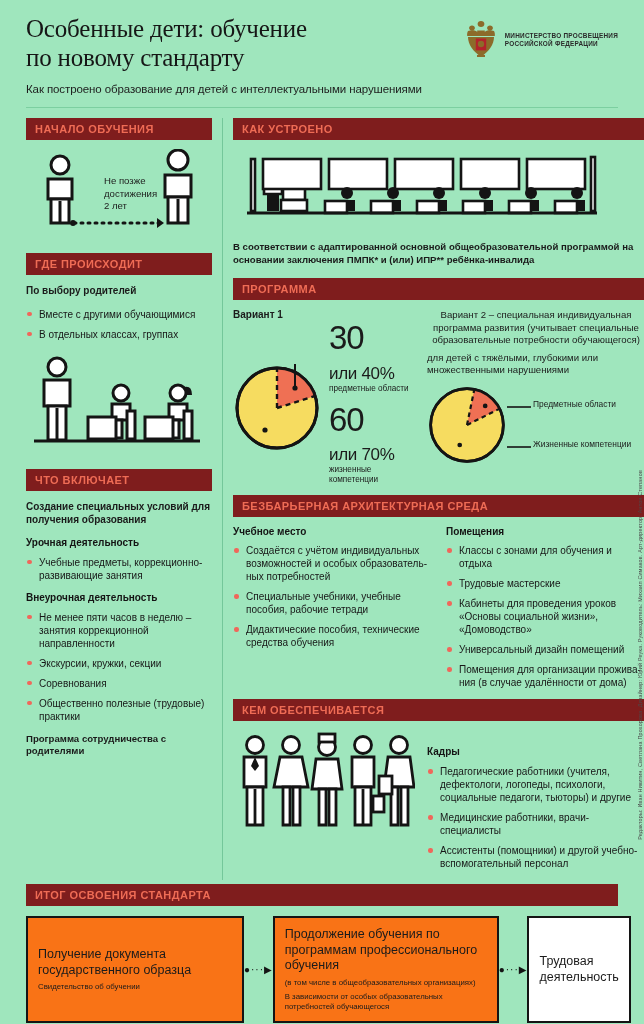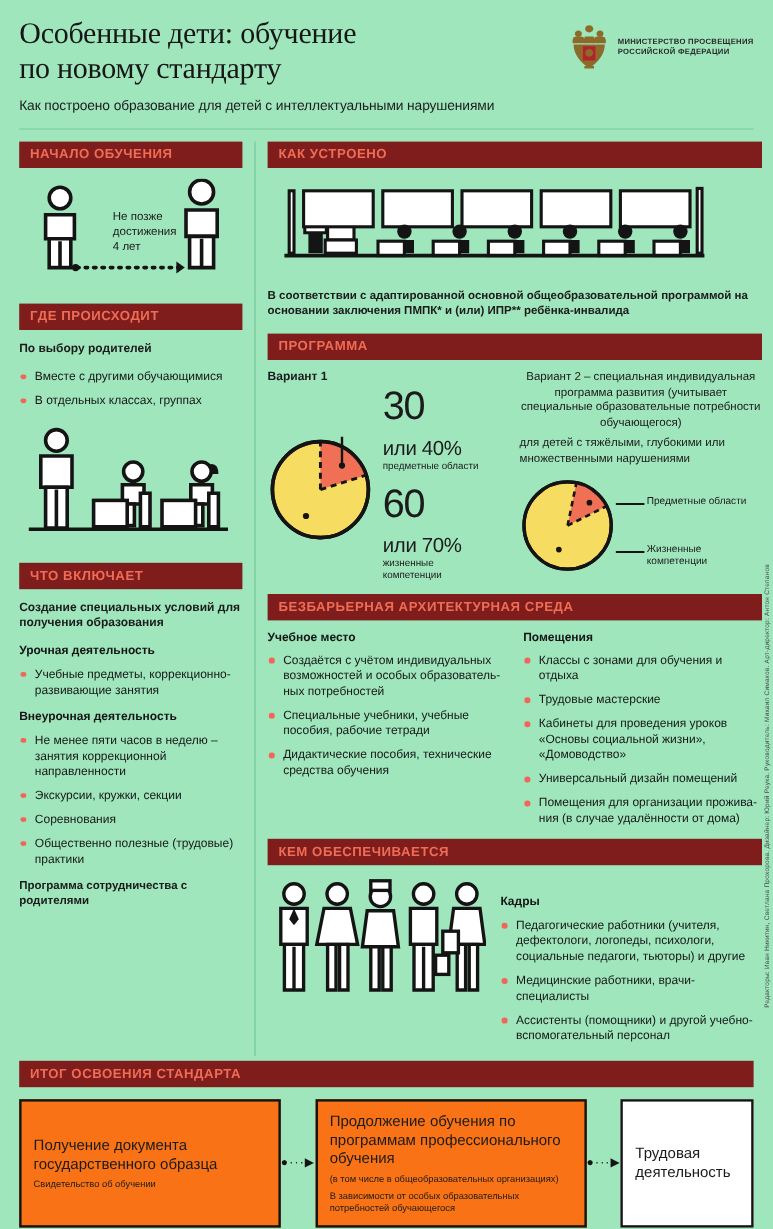--- a/index.html
+++ b/index.html
@@ -4,21 +4,21 @@
 <style>
   html,body{margin:0;padding:0;}
   body{
     width:644px;height:1024px;
     background:#9fe6bd;
     font-family:"Liberation Sans","DejaVu Sans",sans-serif;
     color:#1b1b1b;
     overflow:hidden;
     position:relative;
   }
-  .page{position:relative;width:644px;height:1024px;box-sizing:border-box;padding:0 16px;}
+  .page{position:relative;width:644px;height:1024px;box-sizing:border-box;padding:0 26px;}
 
   
   .header{padding-top:14px;display:flex;align-items:flex-start;justify-content:space-between;}
   .title{
     font-family:"Liberation Serif","DejaVu Serif",serif;
     font-size:25px;line-height:1.16;font-weight:400;color:#161616;
     letter-spacing:-0.2px;max-width:430px;
   }
   .subtitle{
     font-size:11.5px;color:#1d1d1d;margin-top:11px;letter-spacing:-0.1px;
@@ -51,21 +51,21 @@
     background:#f0675a;
   }
 
   .note{font-size:9.6px;line-height:1.32;font-weight:700;margin:8px 0 0;}
 
   
   .fig{margin:6px 0 14px;}
   svg{display:block;}
 
   
-  .prog{display:flex;gap:28px;}
+  .prog{display:flex;gap:12px;}
   .prog-left{width:182px;flex:0 0 182px;position:relative;}
   .prog-right{flex:1;}
   .variant-label{font-size:10px;font-weight:700;margin-bottom:2px;}
   .v2-title{font-size:9.6px;font-weight:400;line-height:1.3;margin:0 0 5px;text-align:center;}
   .v2-sub{font-size:9.6px;line-height:1.32;margin:0;}
   .big-num{font-family:"Liberation Sans",sans-serif;font-weight:300;font-size:33px;line-height:.95;letter-spacing:-1px;}
   .mid-num{font-size:17px;font-weight:300;letter-spacing:-.3px;margin-top:10px;}
   .tiny-cap{font-size:8.2px;line-height:1.2;}
 
   
@@ -157,21 +157,21 @@
           </g>
           <line x1="48" y1="74" x2="135" y2="74" stroke="#141414" stroke-width="3" stroke-dasharray="2 5" stroke-linecap="round"></line>
           <circle cx="47" cy="74" r="3" fill="#141414"></circle>
           <path d="M131 69 l7 5 -7 5z" fill="#141414"></path>
         </svg>
       </div>
       <div style="position:relative;margin-top:-74px;margin-left:78px;margin-bottom:40px;">
         <div style="font-size:9.6px;line-height:1.32;">
           <div>Не позже</div>
           <div>достижения</div>
-          <div>4 лет</div>
+          <div>2 лет</div>
         </div>
       </div>
 
       <div class="bar">ГДЕ ПРОИСХОДИТ</div>
       <div class="lead">По выбору родителей</div>
       <ul class="dots">
         <li>Вместе с другими обучающимися</li>
         <li>В отдельных классах, группах</li>
       </ul>
 

